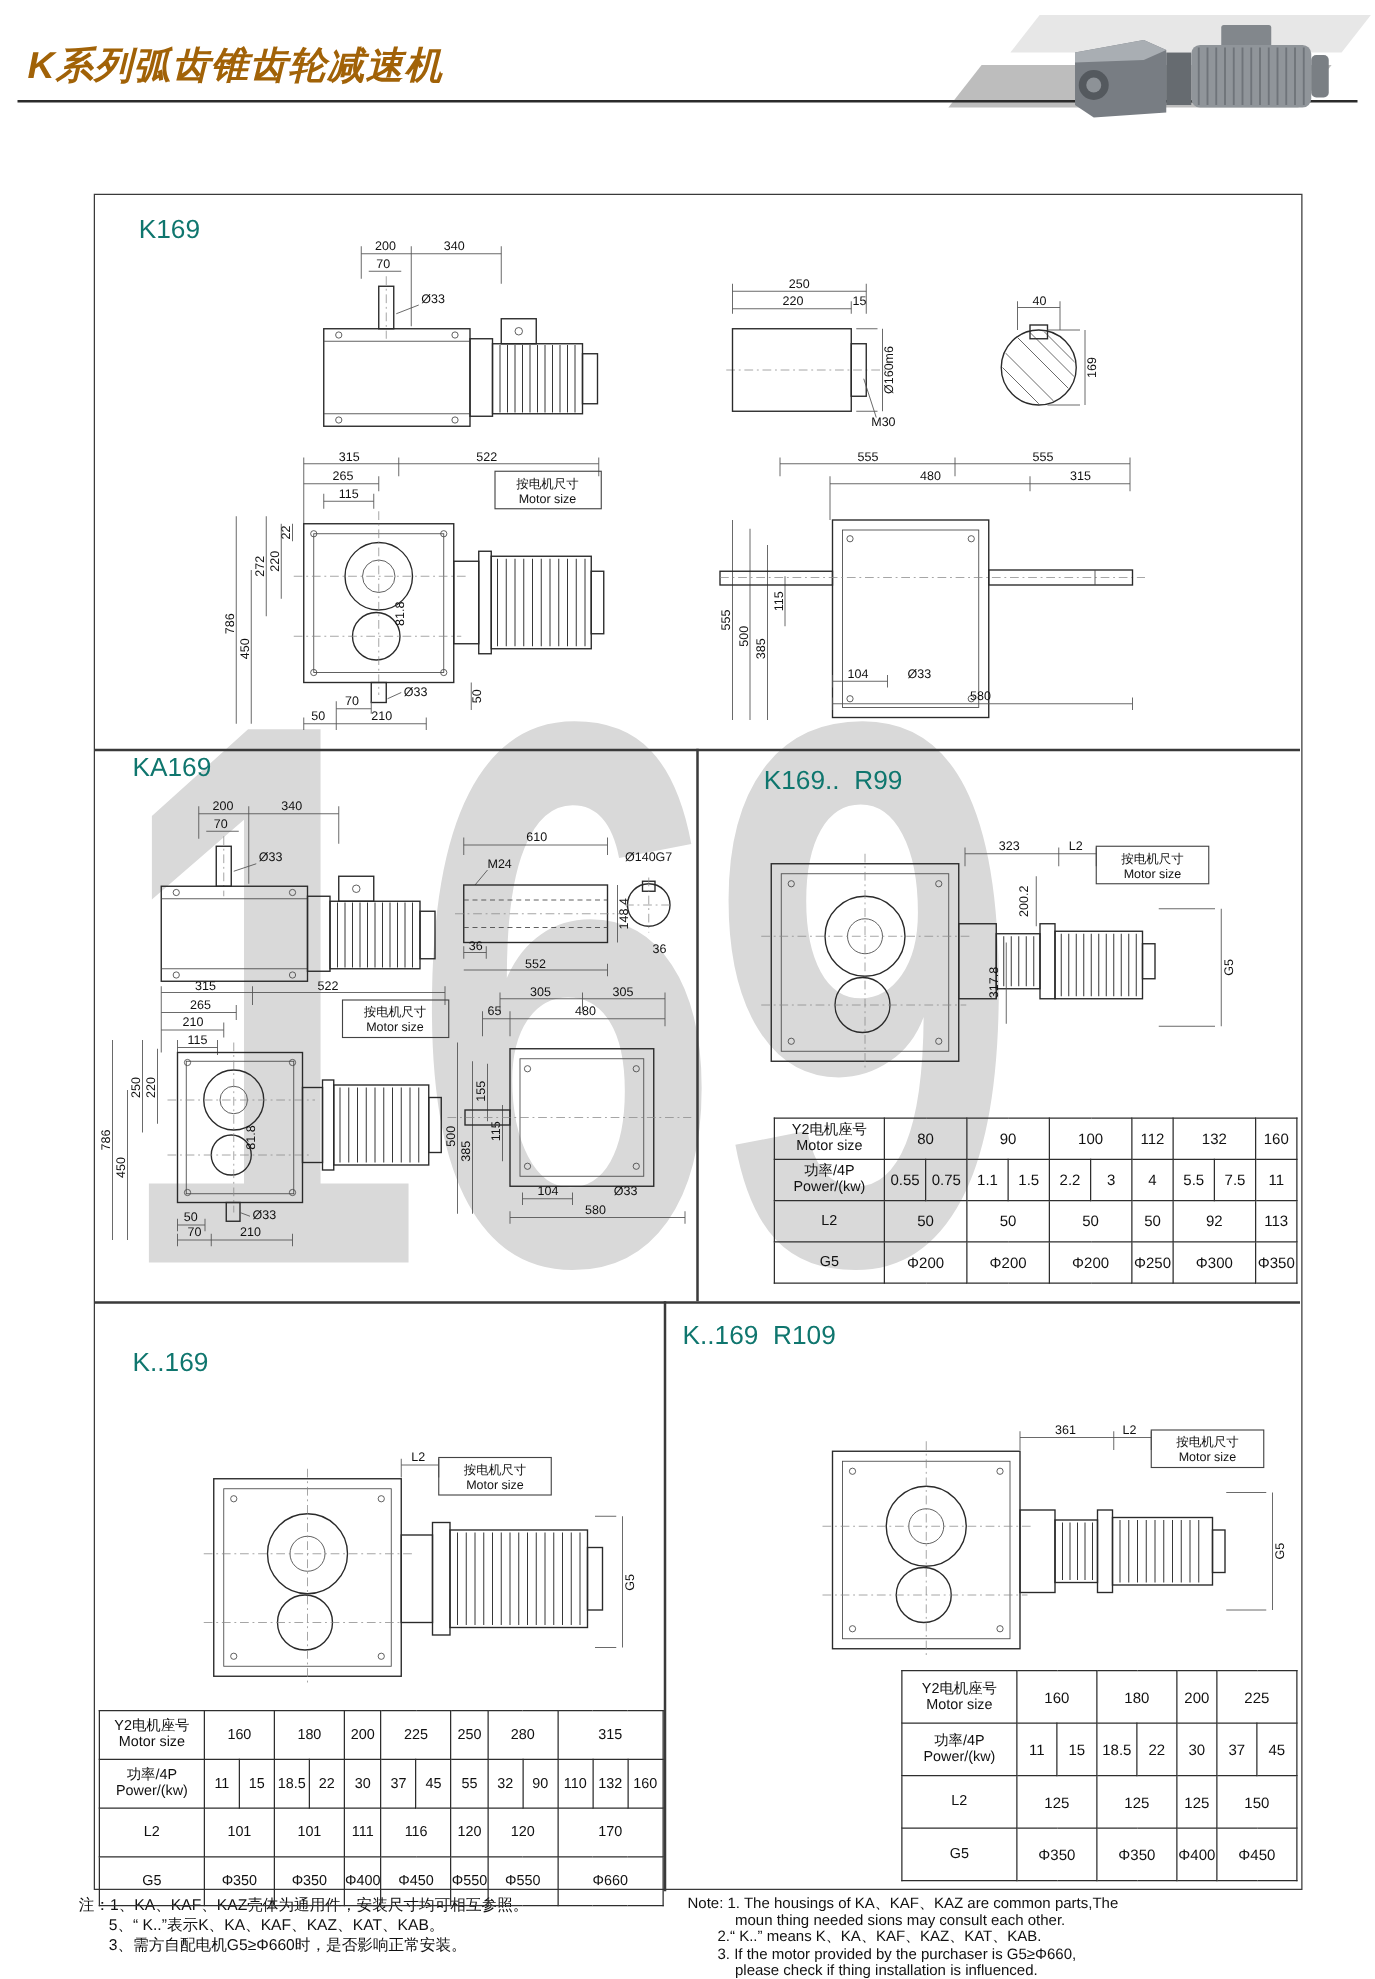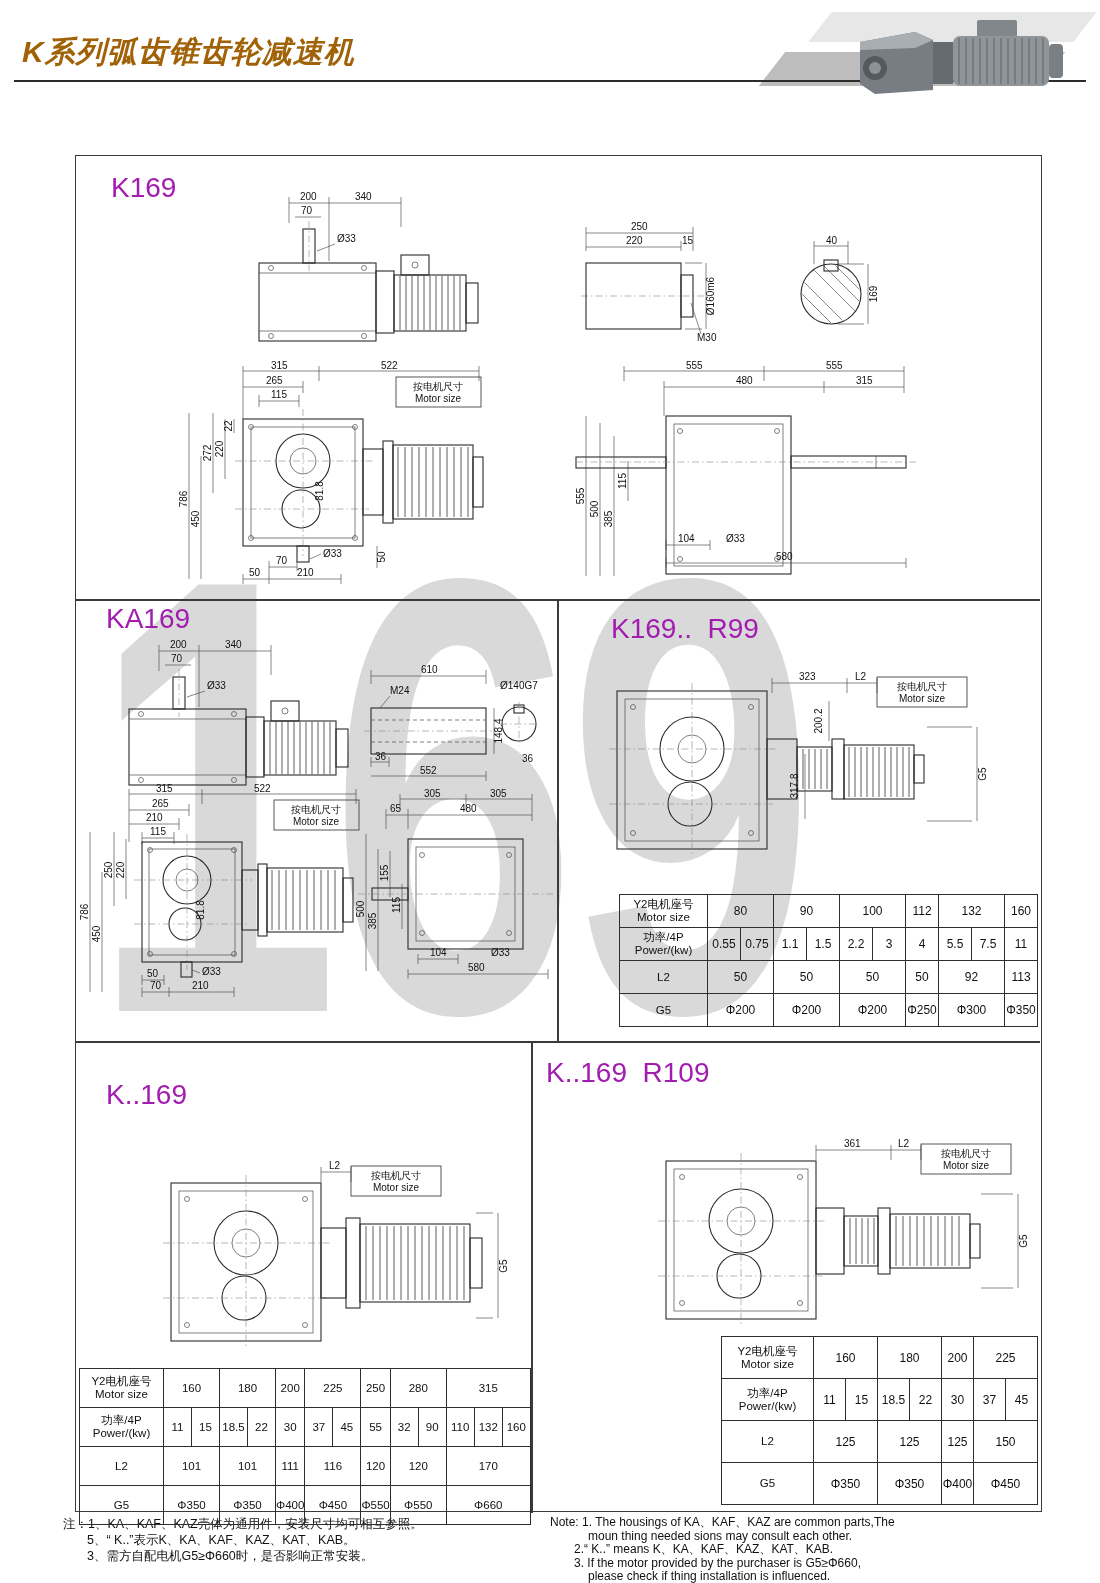--- a/index.html
+++ b/index.html
@@ -10,21 +10,21 @@
   .header-rule{position:absolute;left:14px;top:80px;width:1072px;height:2px;background:#2b2b2b}
   .band{position:absolute;transform:skewX(-38deg)}
   .band-light{left:820px;top:12px;width:265px;height:30px;background:#e7e7e7}
   .band-dark{left:772px;top:52px;width:280px;height:34px;background:#bdbdbd}
   .product-svg{position:absolute;left:845px;top:2px;z-index:2}
   .main-box{position:absolute;left:75px;top:155px;width:967px;height:1357px;border:1.5px solid #3a3a3a}
   .watermark{position:absolute;left:15px;top:330px;font-size:620px;font-weight:bold;color:#d9d9d9;line-height:1;letter-spacing:-14px;transform:scaleX(0.72);transform-origin:left top;z-index:0;white-space:pre}
   .hdiv{position:absolute;left:0;width:964px;height:1.5px;background:#3a3a3a;z-index:2}
   .vdiv{position:absolute;width:1.5px;background:#3a3a3a;z-index:2}
   .sec{position:absolute;z-index:1}
-  .sec-title{position:absolute;font-size:28px;color:#a21caf;white-space:pre}
+  .sec-title{position:absolute;font-size:21px;color:#0f766e;white-space:pre}
   svg{overflow:visible}
   .ln{stroke:#2a2a2a;stroke-width:1.1;fill:none}
   .thin{stroke:#4a4a4a;stroke-width:0.7;fill:none}
   .dim{stroke:#555;stroke-width:0.7;fill:none}
   .cl{stroke:#888;stroke-width:0.6;fill:none;stroke-dasharray:7 3 1.5 3}
   .dt{font-family:"Liberation Sans",sans-serif;font-size:10px;fill:#111}
   .bx{stroke:#444;stroke-width:0.9;fill:none}
   .fins{stroke:#2a2a2a;stroke-width:0.75;fill:none}
   .hatchln{stroke:#555;stroke-width:0.7}
   .spec-table{border-collapse:collapse;table-layout:fixed;background:transparent}

